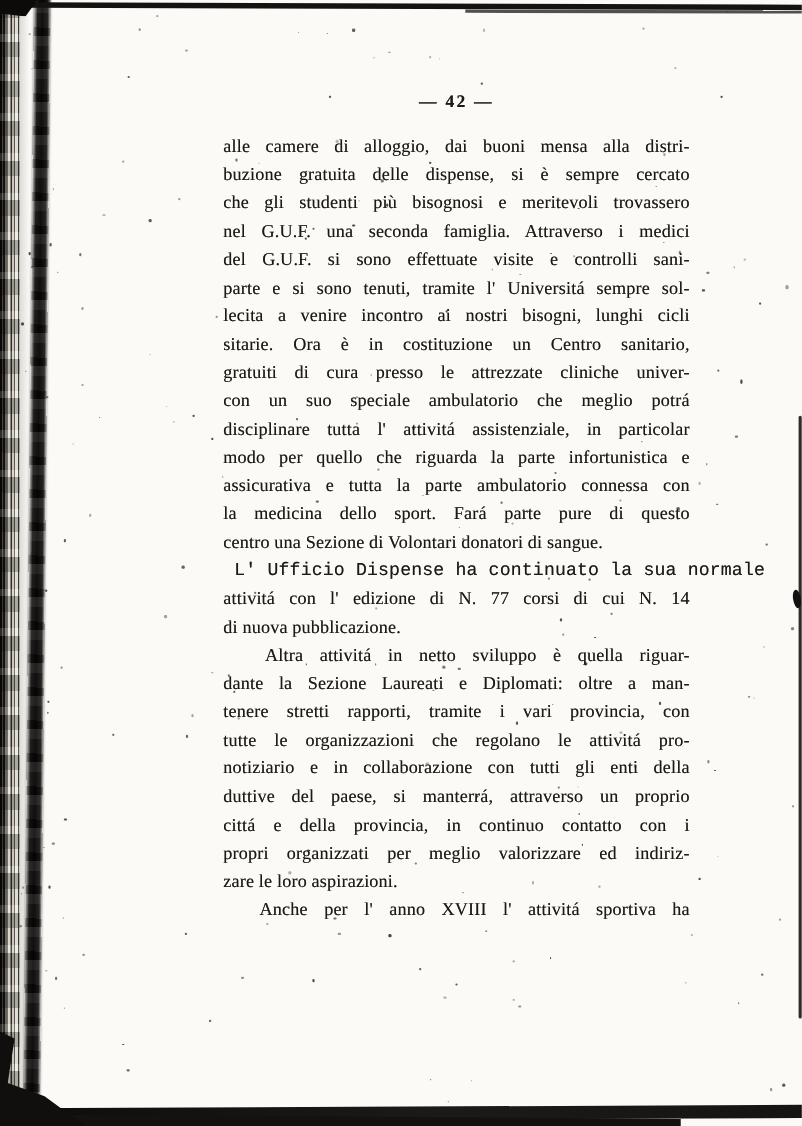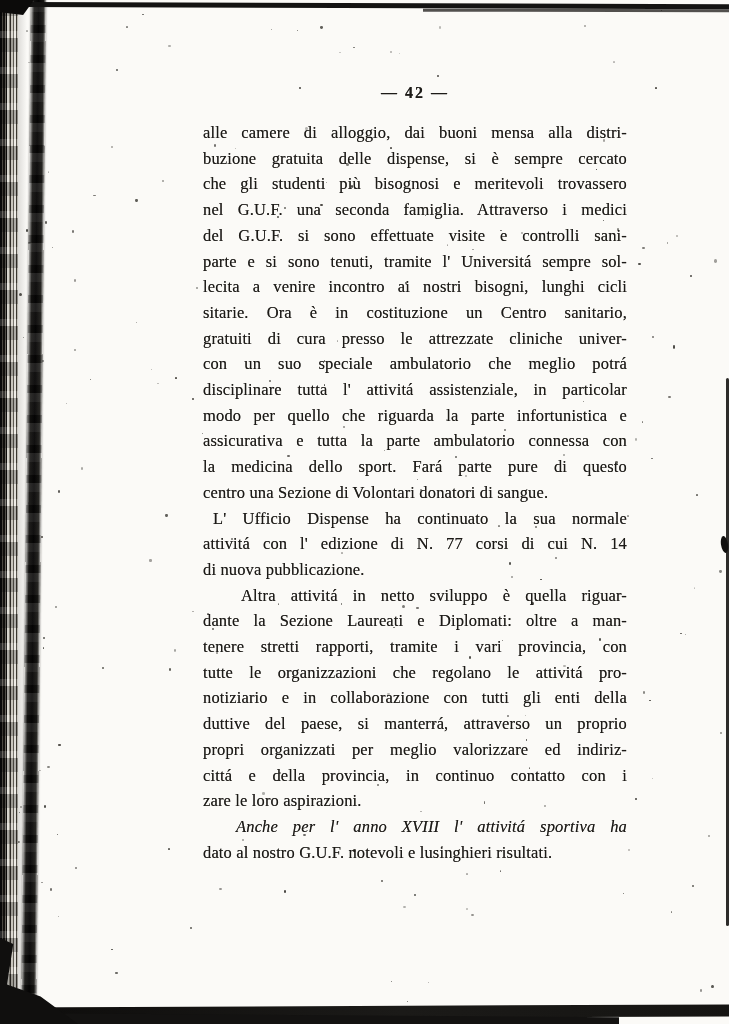--- a/index.html
+++ b/index.html
@@ -346,34 +346,33 @@
         <div class="line">sitarie. Ora è in costituzione un Centro sanitario,</div>
         <div class="line">gratuiti di cura presso le attrezzate cliniche univer-</div>
         <div class="line">con un suo speciale ambulatorio che meglio potrá</div>
         <div class="line">disciplinare tutta l' attivitá assistenziale, in particolar</div>
         <div class="line">modo per quello che riguarda la parte infortunistica e</div>
         <div class="line">assicurativa e tutta la parte ambulatorio connessa con</div>
         <div class="line">la medicina dello sport. Fará parte pure di questo</div>
         <div class="line para-end">centro una Sezione di Volontari donatori di sangue.</div>
       </div>
       <div class="para">
-        <div class="line" style="text-indent: 10px;">L' Ufficio Dispense ha continuato la sua normale</div>
+        <div class="line" style="text-indent: 10px; font-family: Liberation Mono, monospace;">L' Ufficio Dispense ha continuato la sua normale</div>
         <div class="line">attivitá con l' edizione di N. 77 corsi di cui N. 14</div>
         <div class="line para-end">di nuova pubblicazione.</div>
       </div>
       <div class="para">
         <div class="line" style="text-indent: 38px;">Altra attivitá in netto sviluppo è quella riguar-</div>
         <div class="line">dante la Sezione Laureati e Diplomati: oltre a man-</div>
         <div class="line">tenere stretti rapporti, tramite i vari provincia, con</div>
         <div class="line">tutte le organizzazioni che regolano le attivitá pro-</div>
         <div class="line">notiziario e in collaborazione con tutti gli enti della</div>
         <div class="line">duttive del paese, si manterrá, attraverso un proprio</div>
+        <div class="line">cittá e della provincia, in continuo contatto con i</div>
         <div class="line">propri organizzati per meglio valorizzare ed indiriz-</div>
-        <div class="line">cittá e della provincia, in continuo contatto con i</div>
         <div class="line para-end">zare le loro aspirazioni.</div>
       </div>
       <div class="para">
-        <div class="line" style="text-indent: 33px; font-style: italic;">Anche per l' anno XVIII l' attivitá sportiva ha</div>
-        <div class="line para-end">dato al nostro G.U.F. notevoli e lusinghieri risultati.</div>
+        <div class="line" style="text-indent: 33px;">Anche per l' anno XVIII l' attivitá sportiva ha</div>
       </div>
     </div>
 
 </div>
 
 </body></html>

